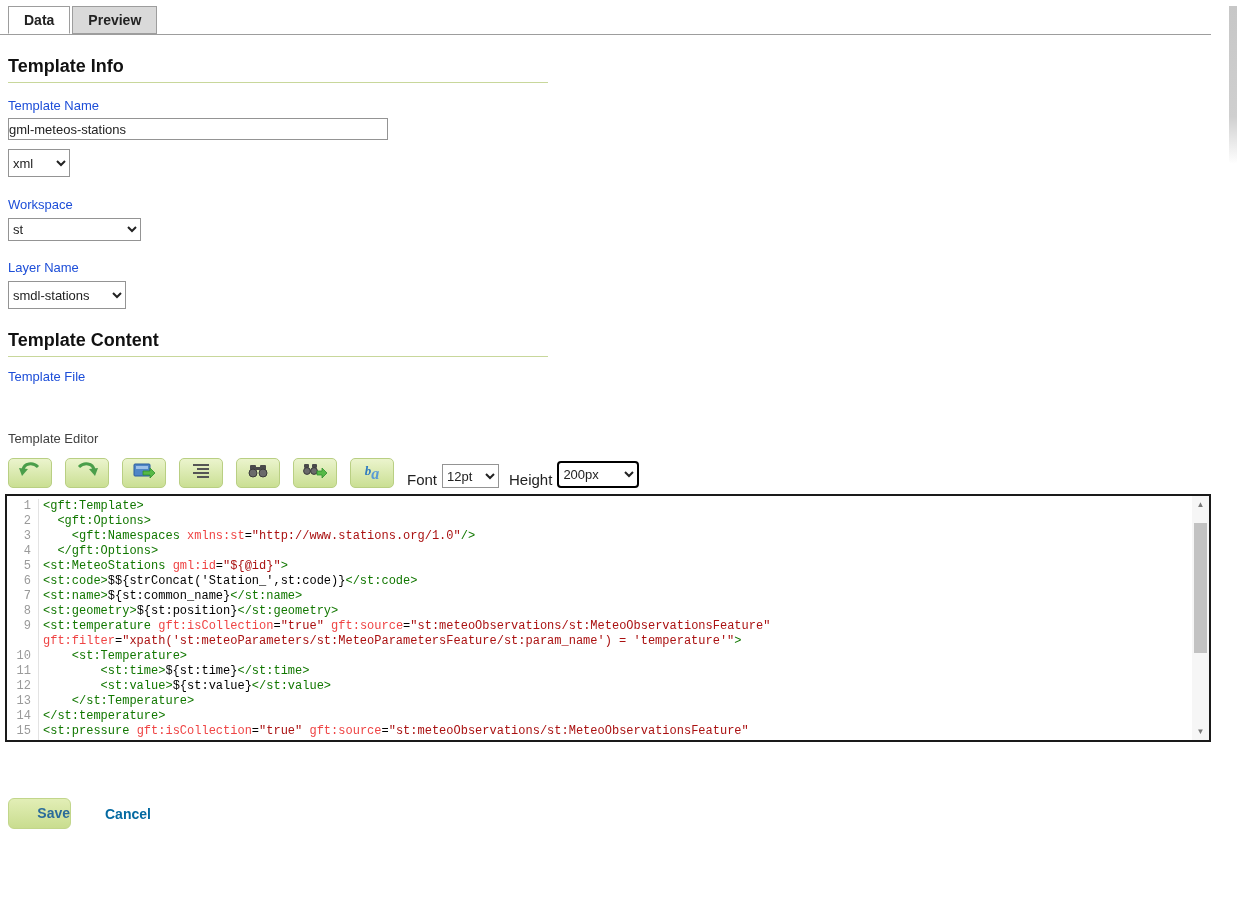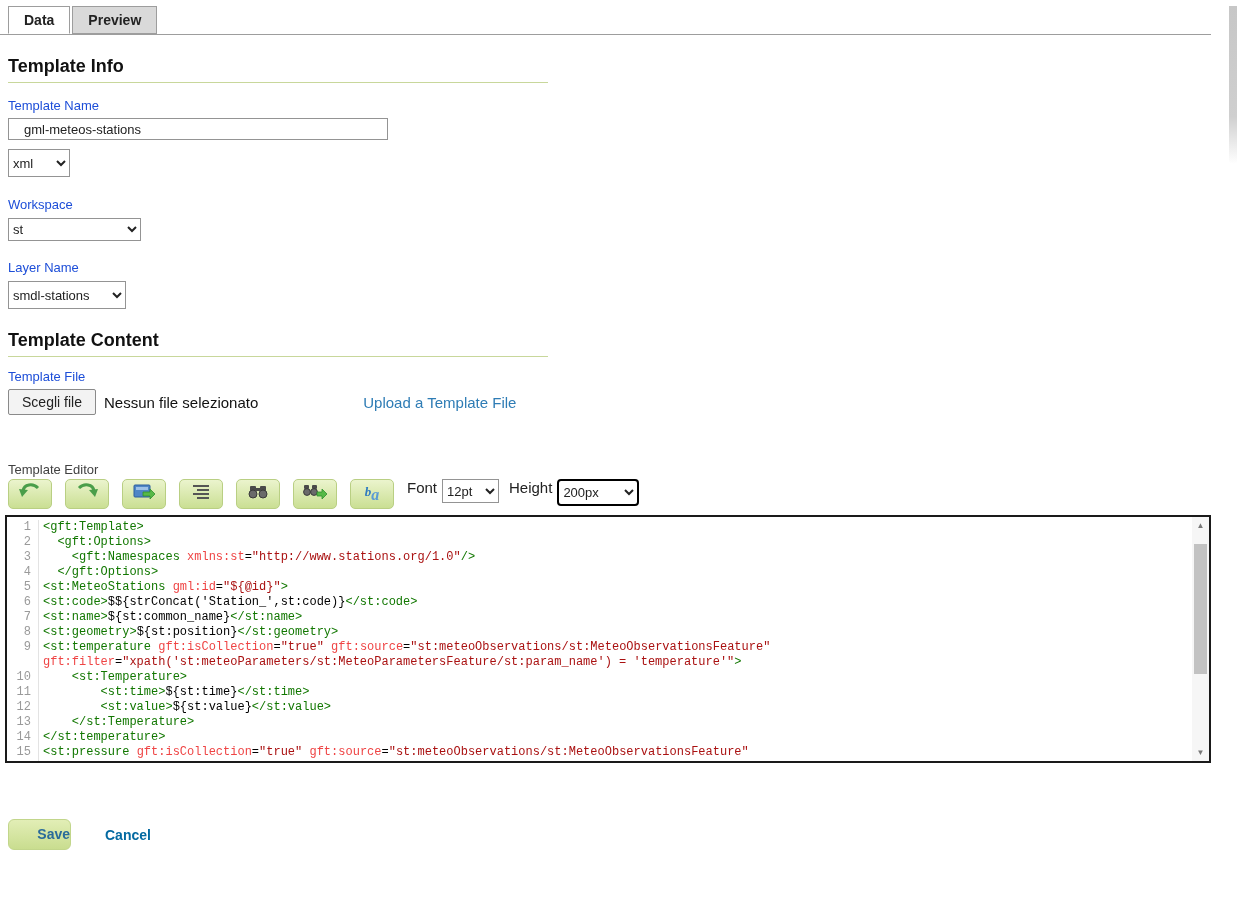--- a/index.html
+++ b/index.html
@@ -16,39 +16,39 @@
 
   .content { padding-left:8px; }
 
   
   .section-head { margin-top:21px; width:540px; border-bottom:1px solid #c8d79b; padding-bottom:5px;
                   font-size:18px; font-weight:bold; color:#111; }
 
   .field-label { margin-top:15px; font-size:13px; color:#1d4ed8; }
 
   .text-input { margin-top:5px; width:380px; height:22px; border:1px solid #949494; font-size:13px;
-                padding:0 15px; color:#222; font-family:"Liberation Sans", sans-serif; display:block; }
+                padding:0 0; color:#222; font-family:"Liberation Sans", sans-serif; display:block; }
 
   select { font-size:13px; height:28px; border:1px solid #949494; background:#fff; color:#222;
            font-family:"Liberation Sans", sans-serif; display:block; }
   .sel-filetype { margin-top:9px; width:62px; }
   .sel-workspace { margin-top:6px; width:133px; height:23px; }
   .sel-layer { margin-top:6px; width:118px; }
 
   
   .file-row { margin-top:5px; display:flex; align-items:center; }
   .choose-btn { width:88px; height:26px; background:#f3f3f3; border:1px solid #8a8a8a; border-radius:2px;
                 font-size:14px; color:#222; text-align:center; line-height:24px; cursor:pointer; }
   .no-file { margin-left:8px; font-size:15px; color:#111; }
   .upload-link { margin-left:105px; font-size:15px; color:#2e7cb5; text-decoration:none; cursor:pointer; }
 
   .editor-label { margin-top:47px; font-size:13px; color:#414141; }
 
   
-  .toolbar { margin-top:2px; display:flex; align-items:flex-start; }
+  .toolbar { margin-top:12px; display:flex; align-items:flex-end; }
   .tb-btn { width:44px; height:30px; margin-right:13px; border-radius:5px; cursor:pointer;
             background:linear-gradient(#ebf4cd, #cadf93); border:1px solid #b9cf83;
             display:flex; align-items:center; justify-content:center; }
   .tb-label { font-size:15px; color:#222; margin-right:5px; }
   .sel-font { display:inline-block; width:57px; height:24px; margin-right:10px; }
   .sel-height { display:inline-block; width:82px; height:27px; border:2px solid #000; border-radius:4px; }
 
   
   .editor { position:relative; margin-top:6px; margin-left:-3px; width:1206px; height:248px;
             border:2px solid #1a1a1a; background:#fff; overflow:hidden; }
@@ -110,25 +110,20 @@
     </select>
 
     <div class="field-label" style="margin-top:19px;">Layer Name</div>
     <select class="sel-layer">
       <option>smdl-stations</option>
     </select>
 
     <div class="section-head">Template Content</div>
 
     <div class="field-label" style="margin-top:12px;">Template File</div>
-    <div class="file-row">
-      <div class="choose-btn">Scegli file</div>
-      <span class="no-file">Nessun file selezionato</span>
-      <a class="upload-link">Upload a Template File</a>
-    </div>
 
     <div class="editor-label">Template Editor</div>
 
     <div class="toolbar">
       <div class="tb-btn">
         <span>
           <svg width="24" height="18" viewBox="0 0 24 18">
             <path d="M20 5 C15 0 6 1 5 8" fill="none" stroke="#4a9e4a" stroke-width="3"></path>
             <path d="M1 6 L10 7 L4 14 Z" fill="#4a9e4a"></path>
           </svg>

